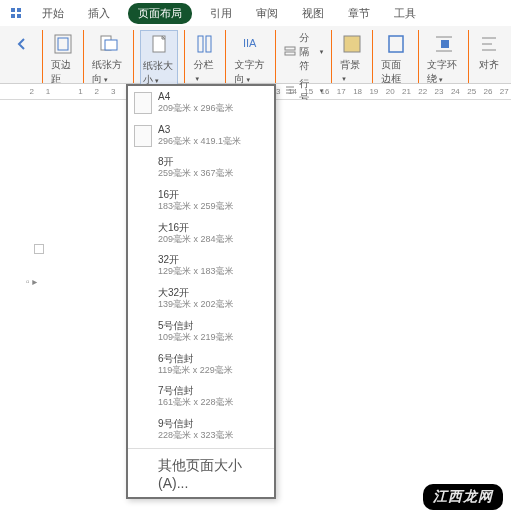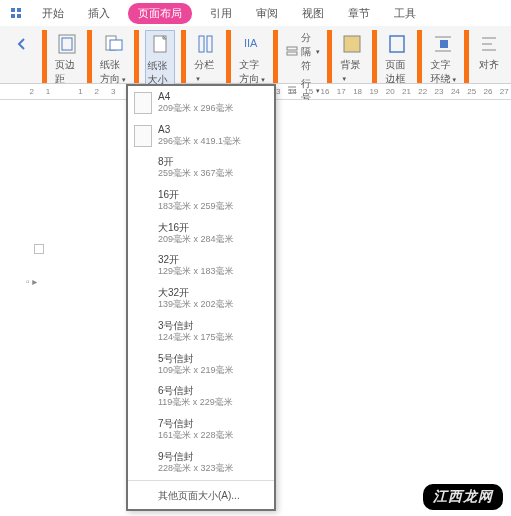--- a/index.html
+++ b/index.html
@@ -23,21 +23,21 @@
       padding-left: 8px;
       gap: 12px;
       font-size: 11px;
       color: #555;
     }
     .tab {
       padding: 4px 6px;
       cursor: pointer;
     }
     .tab.active {
-      background: #ec4899;
+      background: #14532d;
       color: #fff;
       border-radius: 10px;
       padding: 3px 10px;
     }
     .tab-icon {
       width: 16px;
       height: 16px;
       display: inline-flex;
       align-items: center;
       justify-content: center;
@@ -51,21 +51,21 @@
       border-bottom: 1px solid #d0d0d0;
       padding: 4px 2px 0;
     }
     .ribbon-group {
       display: flex;
       flex-direction: column;
       align-items: center;
       justify-content: flex-start;
       padding: 0 6px;
       height: 100%;
-      border-right: 5px solid #f97316;
+      border-right: 1px solid #f97316;
     }
     .ribbon-group.no-border {
       border-right: none;
     }
     .ribbon-btn {
       display: flex;
       flex-direction: column;
       align-items: center;
       justify-content: center;
       font-size: 10px;
@@ -179,21 +179,21 @@
     .dropdown-text .dims {
       color: #888;
       font-size: 9px;
     }
     .dropdown-sep {
       border-top: 1px solid #ddd;
       margin: 2px 0;
     }
     .dropdown-other {
       padding: 6px 10px 6px 30px;
-      font-size: 10px;
+      font-size: 14px;
       color: #555;
       cursor: pointer;
     }
     .watermark {
       position: absolute;
       right: 8px;
       bottom: 6px;
       background: #000;
       color: #e5e5e5;
       font-size: 14px;
@@ -460,27 +460,20 @@
   <div class="dropdown-item">
     <div class="dropdown-icon hidden"></div>
     <div class="dropdown-text">
       <span class="name">大32开</span>
       <span class="dims">139毫米 x 202毫米</span>
     </div>
   </div>
   <div class="dropdown-item">
     <div class="dropdown-icon hidden"></div>
     <div class="dropdown-text">
-      <span class="name">3号信封</span>
-      <span class="dims">124毫米 x 175毫米</span>
-    </div>
-  </div>
-  <div class="dropdown-item">
-    <div class="dropdown-icon hidden"></div>
-    <div class="dropdown-text">
       <span class="name">5号信封</span>
       <span class="dims">109毫米 x 219毫米</span>
     </div>
   </div>
   <div class="dropdown-item">
     <div class="dropdown-icon hidden"></div>
     <div class="dropdown-text">
       <span class="name">6号信封</span>
       <span class="dims">119毫米 x 229毫米</span>
     </div>

